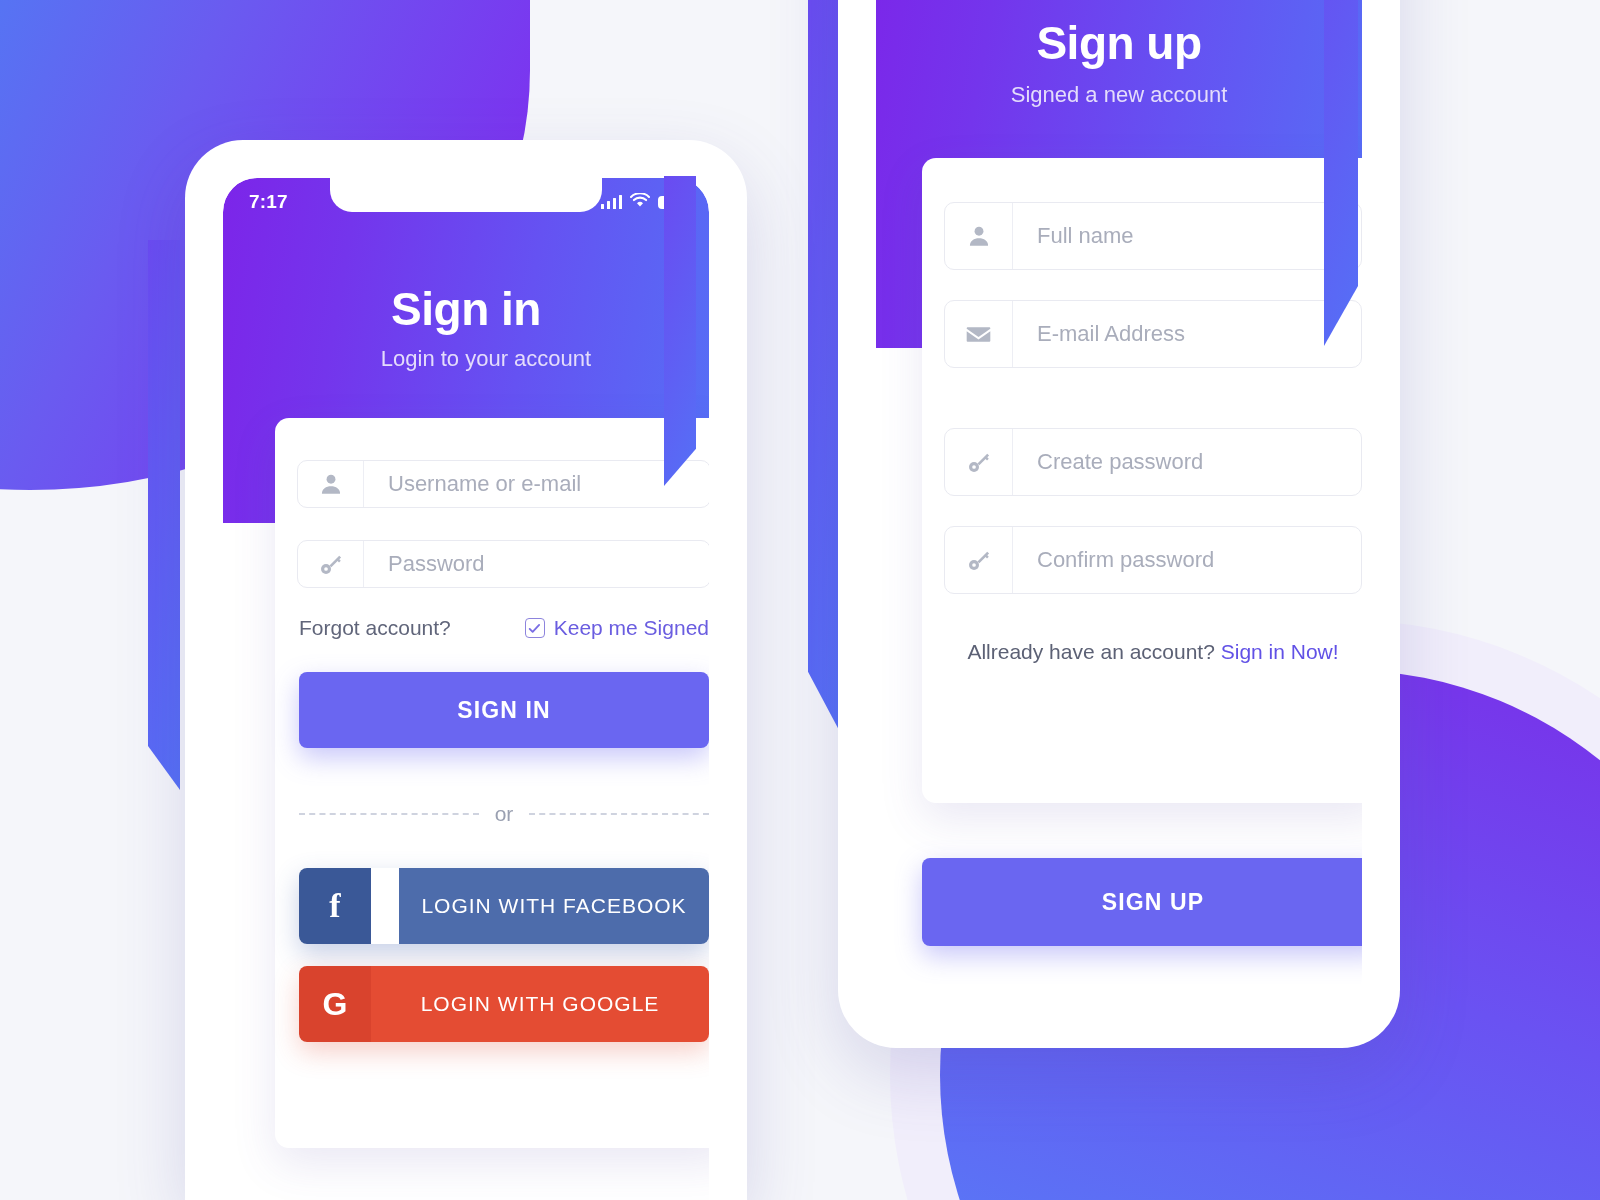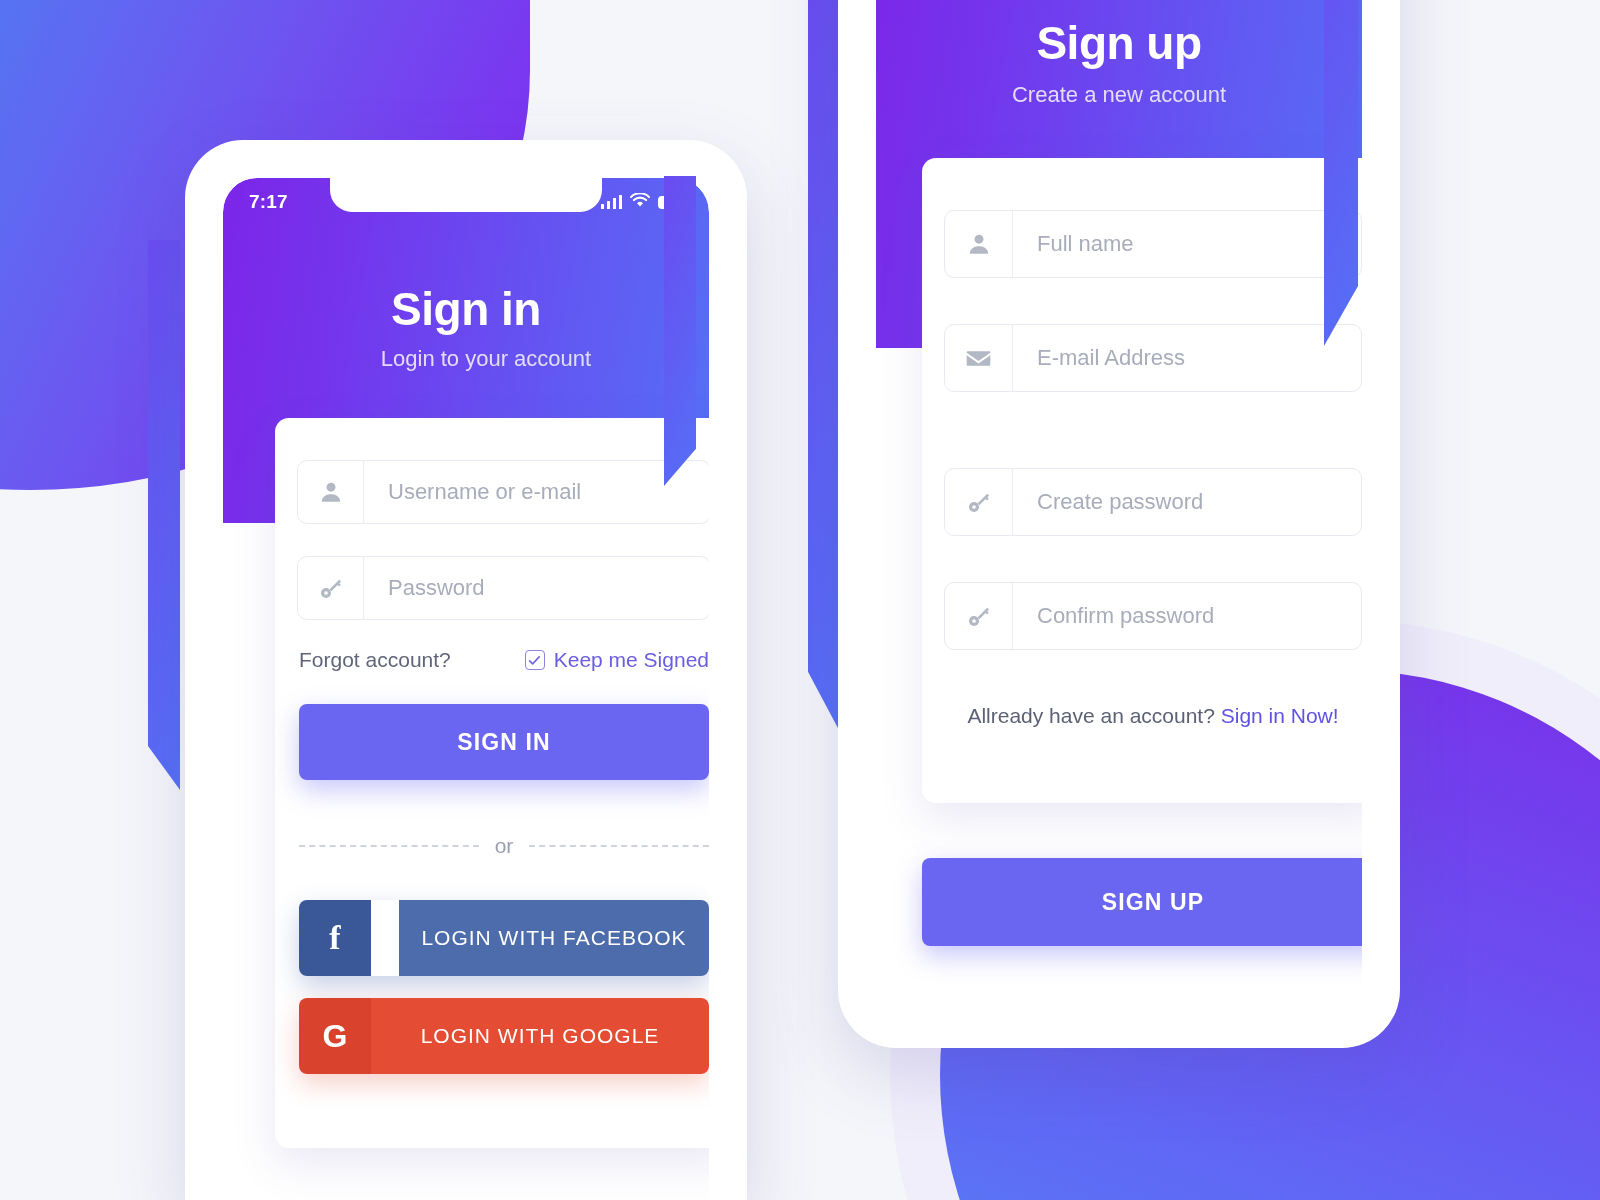--- a/index.html
+++ b/index.html
@@ -276,21 +276,21 @@
     left: 486px; top: 36px; width: 32px; height: 310px;
     clip-path: polygon(0 0, 100% 0, 100% 88%, 0 100%);
   }
   #signin-tab-left {
     left: -30px; top: 100px; width: 32px; height: 550px;
     clip-path: polygon(0 0, 100% 0, 100% 100%, 0 92%);
   }
   #phone-signin .title { font-size: 46px; margin-top: 104px; }
   #phone-signin .subtitle { font-size: 22px; margin-top: 10px; margin-left: 40px; }
   #phone-signin .card { left: 52px; top: 240px; width: 458px; height: 730px; }
-  #phone-signin .field { height: 64px; margin: 0 22px; }
+  #phone-signin .field { height: 48px; margin: 0 22px; }
   #phone-signin .field-icon { width: 66px; }
   #phone-signin .field-input { font-size: 22px; padding: 0 24px; }
   #phone-signin .eye { width: 60px; }
 
   
   #phone-signup { left: 838px; top: -190px; width: 562px; height: 1238px; }
   #phone-signup .phone-body {
     left: 0; top: 0; width: 562px; height: 1238px;
     border-radius: 58px 58px 58px 58px;
   }
@@ -303,21 +303,21 @@
     left: 486px; top: 36px; width: 34px; height: 500px;
     clip-path: polygon(0 0, 100% 0, 100% 88%, 0 100%);
   }
   #signup-tab-left {
     left: -30px; top: 170px; width: 32px; height: 752px;
     clip-path: polygon(0 0, 100% 0, 100% 100%, 0 92%);
   }
   #phone-signup .title { font-size: 46px; margin-top: 168px; }
   #phone-signup .subtitle { font-size: 22px; margin-top: 12px; }
   #phone-signup .card { left: 46px; top: 310px; width: 462px; height: 645px; }
-  #phone-signup .field { height: 68px; margin: 8px 22px; }
+  #phone-signup .field { height: 68px; margin: 0 22px; }
   #phone-signup .field-icon { width: 68px; }
   #phone-signup .field-input { font-size: 22px; padding: 0 24px; }
   #phone-signup .eye { width: 62px; }
 
   .ic { fill: #b3b8c5; }
 </style>
 </head>
 <body>
 
 <div id="bg">
@@ -328,21 +328,21 @@
 
 <div class="phone" id="phone-signup">
 
   <div class="hdr-tab" id="signup-tab-left"></div>
 
   <div class="phone-body">
     <div class="screen">
 
       <div class="hdr">
         <div class="title">Sign up</div>
-        <div class="subtitle">Create a new account</div>
+        <div class="subtitle">Signed a new account</div>
       </div>
 
       <div class="card">
 
         <div style="height:44px"></div>
         <div class="field">
           <span class="field-icon">
             <svg width="26" height="26" viewBox="0 0 24 24">
                 <circle class="ic" cx="12" cy="7.6" r="4.1"></circle>
                 <path class="ic" d="M3.6 21c0-4.7 3.8-7 8.4-7s8.4 2.3 8.4 7z"></path>

